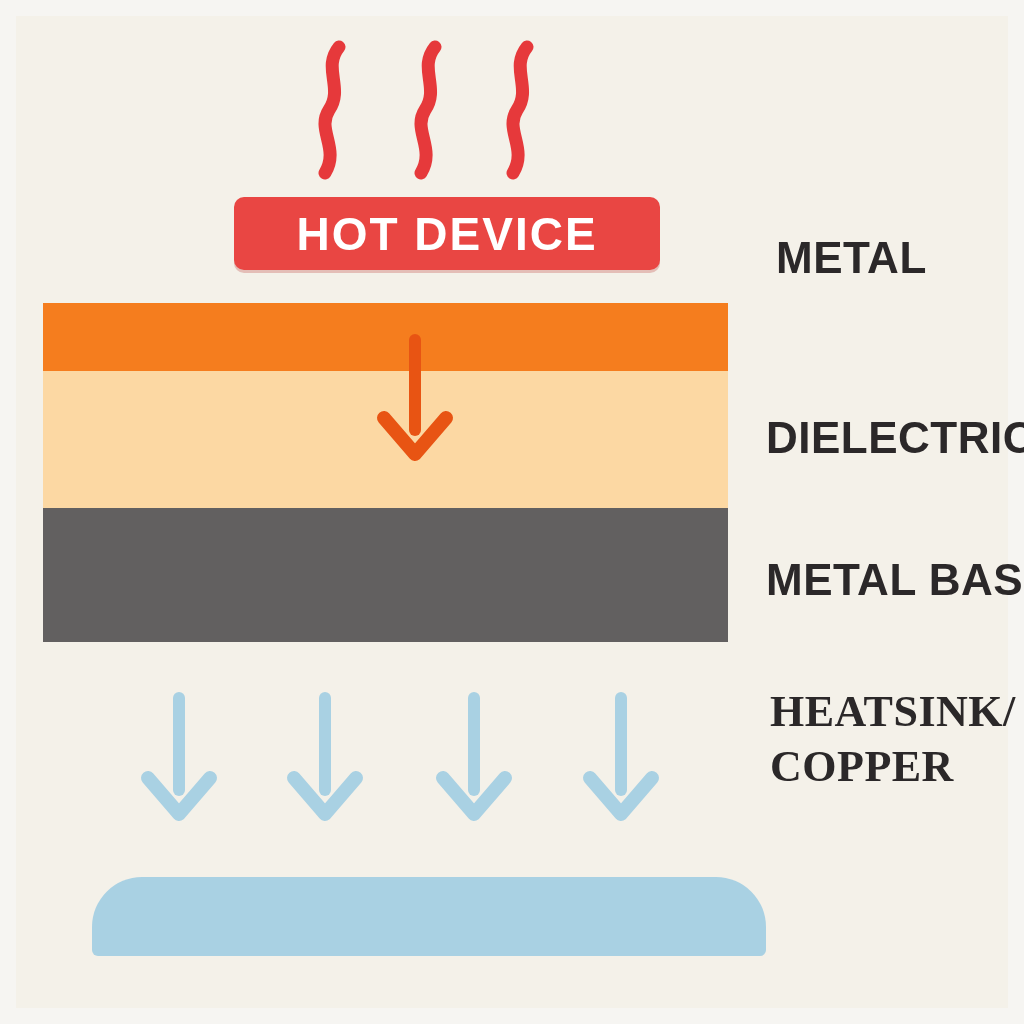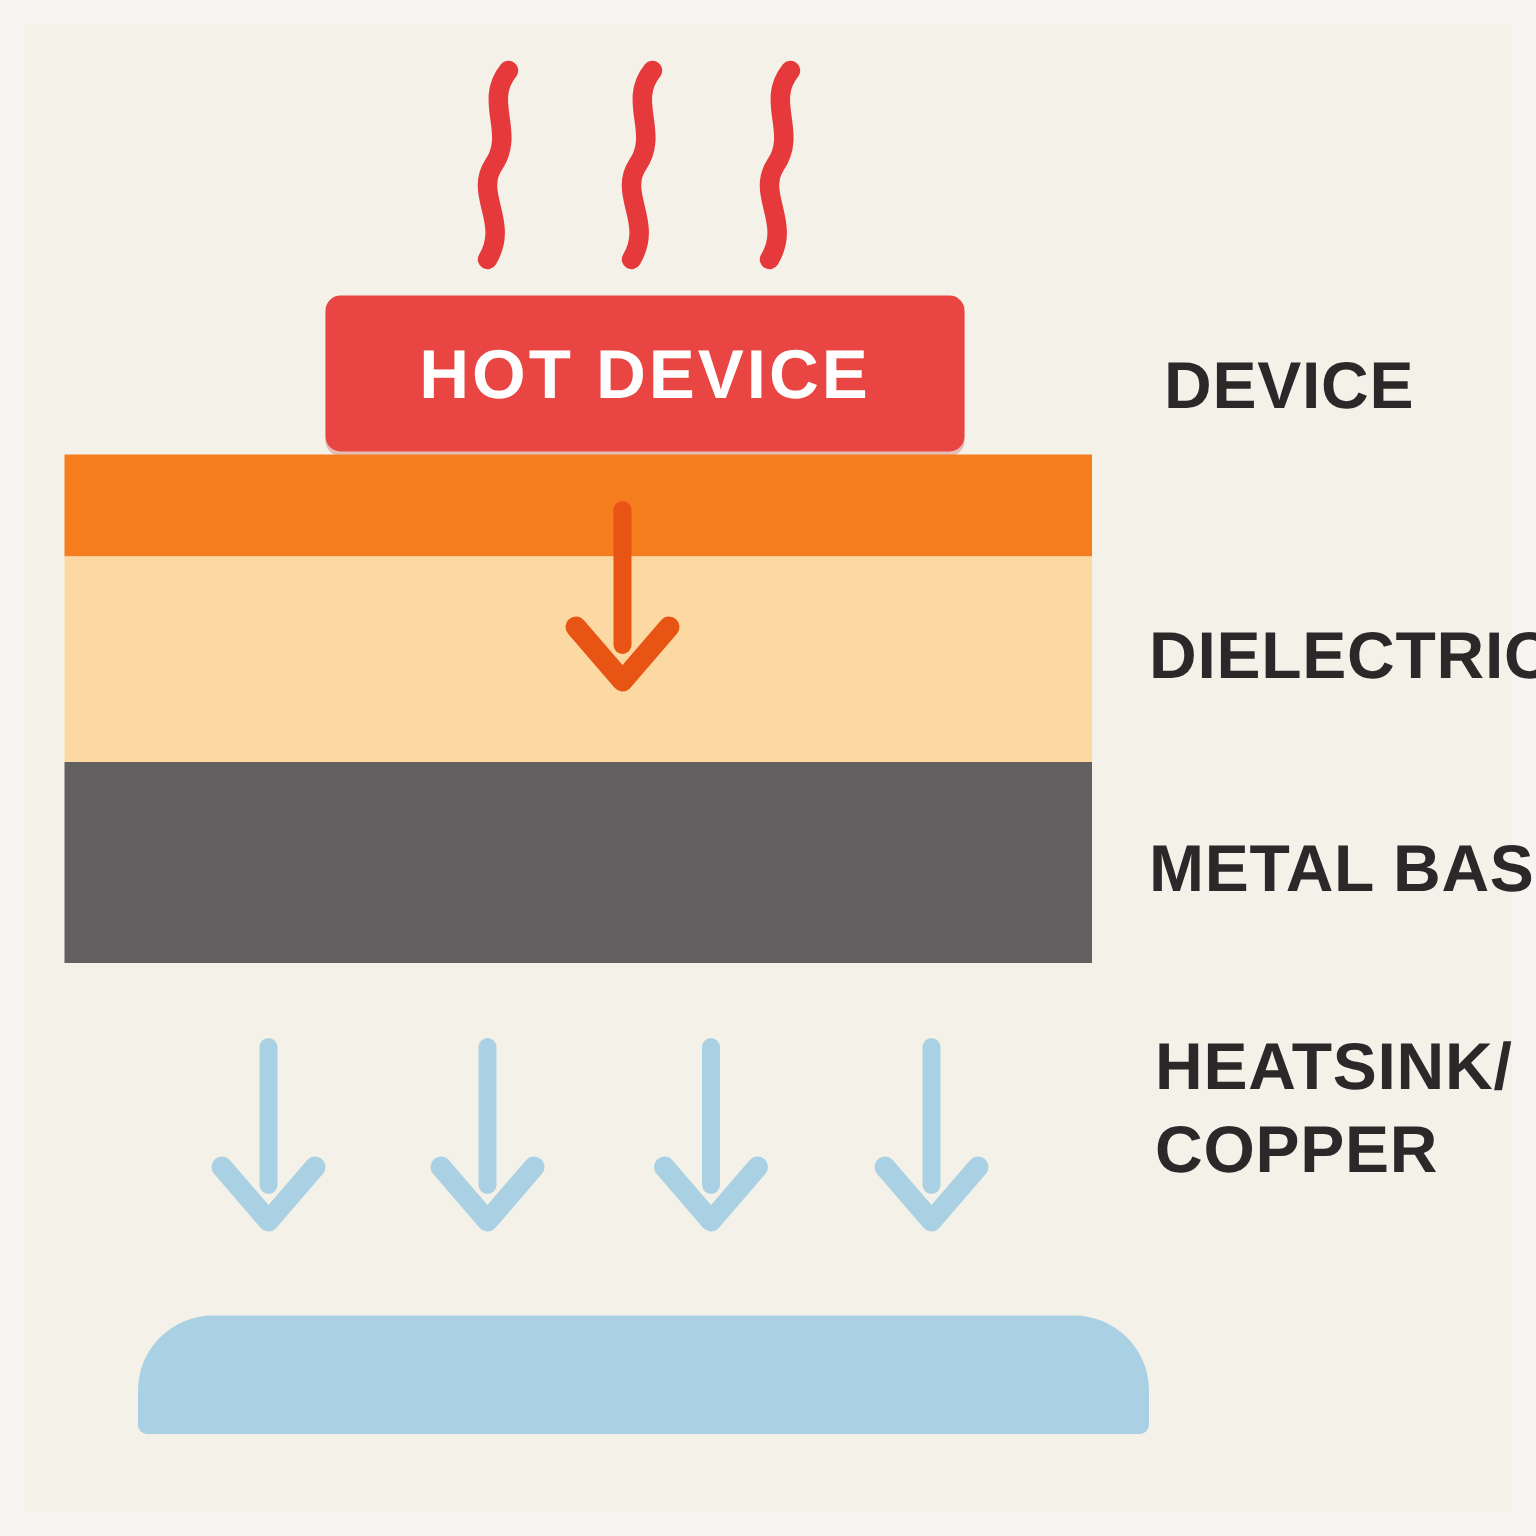--- a/index.html
+++ b/index.html
@@ -21,22 +21,22 @@
 
   
   .heat-wave { position: absolute; width: 40px; height: 140px; top: 40px; }
   .heat-wave.w1 { left: 312px; }
   .heat-wave.w2 { left: 408px; }
   .heat-wave.w3 { left: 500px; }
 
   
   .hot-device {
     position: absolute;
-    left: 217px; top: 197px;
-    width: 426px; height: 104px;
+    left: 234px; top: 197px;
+    width: 426px; height: 73px;
     background: #E94643;
     border-radius: 10px;
     display: flex; align-items: center; justify-content: center;
     box-shadow: 0 3px 0 rgba(180, 40, 35, 0.25);
   }
   .hot-device-label {
     color: #FFFFFF;
     font-size: 46px;
     font-weight: bold;
     letter-spacing: 2px;
@@ -72,21 +72,21 @@
     color: #2B2829;
     font-size: 44px;
     font-weight: bold;
     letter-spacing: 0.5px;
     white-space: nowrap;
     line-height: 1.25;
   }
   .lbl-copper     { left: 776px; top: 230px; }
   .lbl-dielectric { left: 766px; top: 410px; }
   .lbl-metal      { left: 766px; top: 552px; }
-  .lbl-heatsink   { left: 770px; top: 684px; }
+  .lbl-heatsink   { left: 770px; top: 684px; font-family: Liberation Serif, serif; }
 </style>
 </head>
 <body>
 
 <div class="canvas">
   <div class="inner-bg"></div>
 
   <svg class="heat-wave w1" viewBox="0 0 40 140">
     <path d="M 27 7 C 10 28, 32 48, 17 70 C 4 90, 28 108, 13 133" fill="none" stroke="#E6393B" stroke-width="13" stroke-linecap="round"></path>
   </svg>
@@ -122,20 +122,20 @@
     <line x1="45" y1="8" x2="45" y2="100" stroke="#A9D1E3" stroke-width="12" stroke-linecap="round"></line>
     <polyline points="14,88 45,124 76,88" fill="none" stroke="#A9D1E3" stroke-width="14" stroke-linecap="round" stroke-linejoin="round"></polyline>
   </svg>
   <svg class="flow-arrow arrow-blue b4" viewBox="0 0 90 140">
     <line x1="45" y1="8" x2="45" y2="100" stroke="#A9D1E3" stroke-width="12" stroke-linecap="round"></line>
     <polyline points="14,88 45,124 76,88" fill="none" stroke="#A9D1E3" stroke-width="14" stroke-linecap="round" stroke-linejoin="round"></polyline>
   </svg>
 
   <div class="heatsink-slab"></div>
 
-  <div class="side-label lbl-copper">DEVICE</div>
+  <div class="side-label lbl-copper">METAL</div>
   <div class="side-label lbl-dielectric">DIELECTRIC</div>
   <div class="side-label lbl-metal">METAL BASE</div>
   <div class="side-label lbl-heatsink">
     <div>HEATSINK/</div>
     <div>COPPER</div>
   </div>
 </div>
 
 </body></html>

